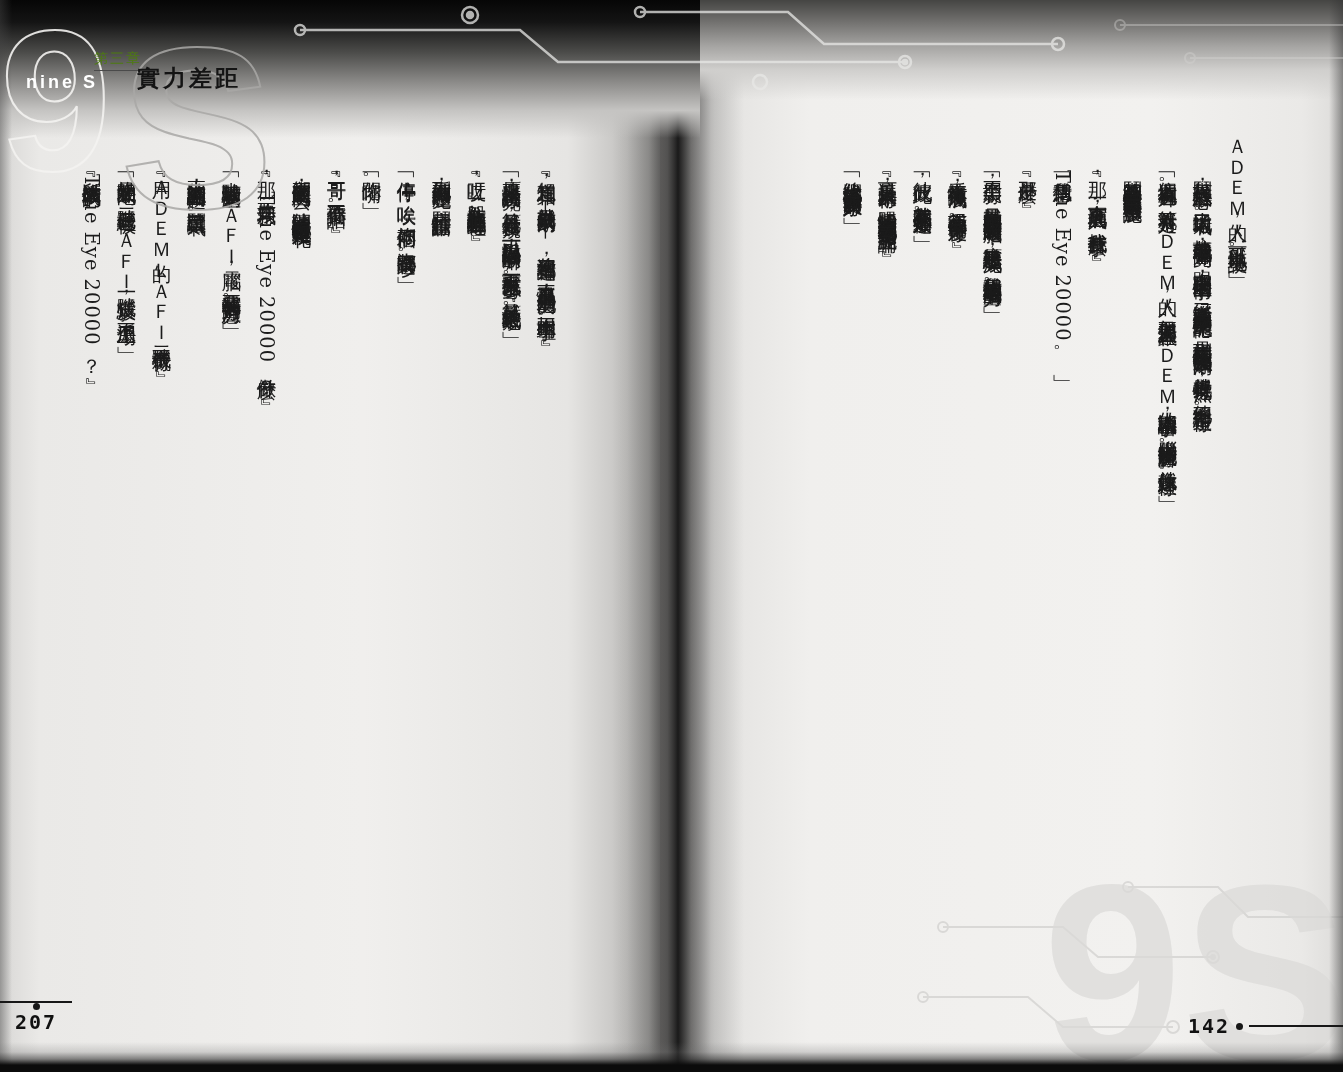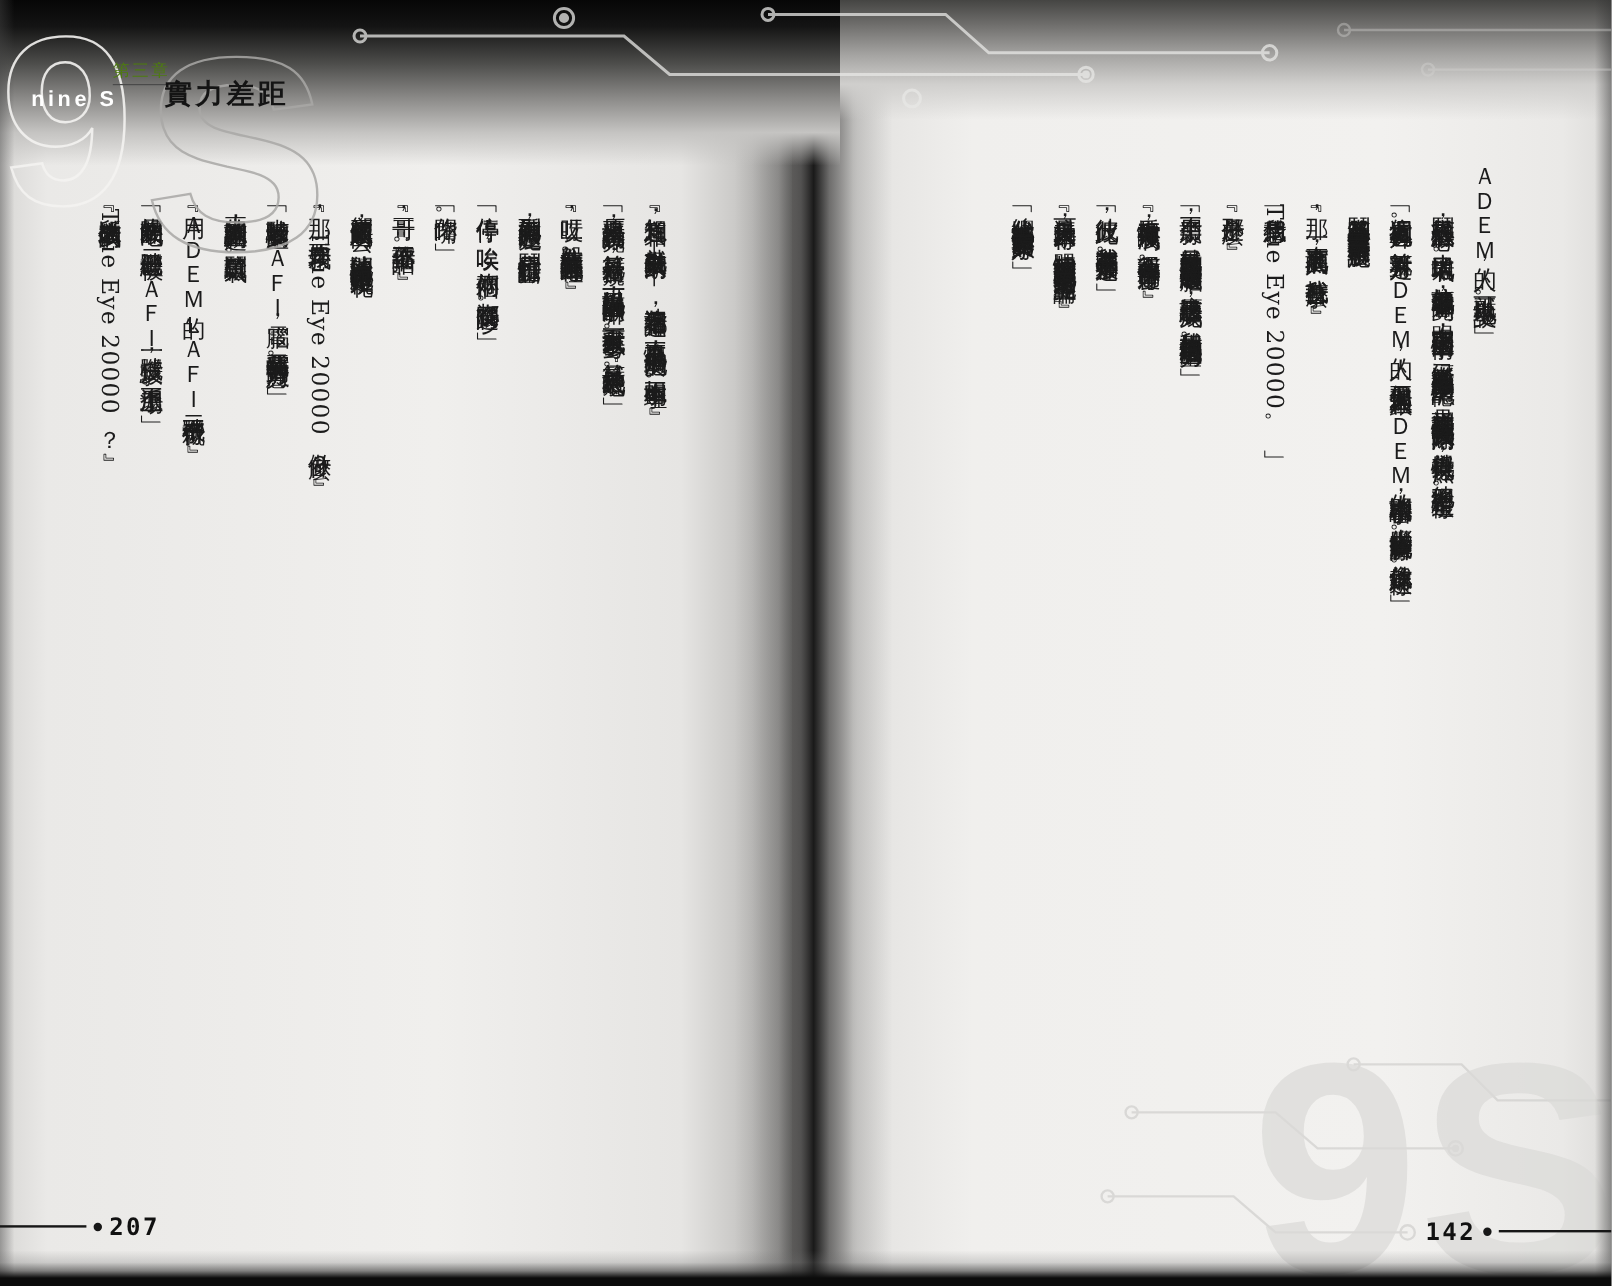--- a/index.html
+++ b/index.html
@@ -46,21 +46,21 @@
     font-size:23px;letter-spacing:3px;
   }
   
   .footer{position:absolute;display:flex;align-items:center;z-index:5;}
   .footer .rule{height:2px;background:#171717;}
   .footer .dot{width:7px;height:7px;border-radius:50%;background:#171717;margin:0 6px;}
   .pagenum{
     font-family:"DejaVu Sans Mono","Liberation Mono",monospace;
     font-weight:bold;font-size:20px;color:#111;letter-spacing:2px;
   }
-  .footer-left{left:0;bottom:38px;}
+  .footer-left{left:0;bottom:38px;flex-direction:column;}
   .footer-left .rule{width:72px;}
   .footer-right{right:0;bottom:34px;}
   .footer-right .rule{width:94px;}
   
   .overlay{position:absolute;pointer-events:none;}
   .shade-top-left{
     left:0;top:0;width:700px;height:138px;z-index:3;
     background:linear-gradient(180deg,#060606 0%,#141414 16%,#4c4c4a 38%,#8d8c8a 60%,#c5c4c2 80%,rgba(239,238,236,0) 100%);
   }
   .shade-top-right{

